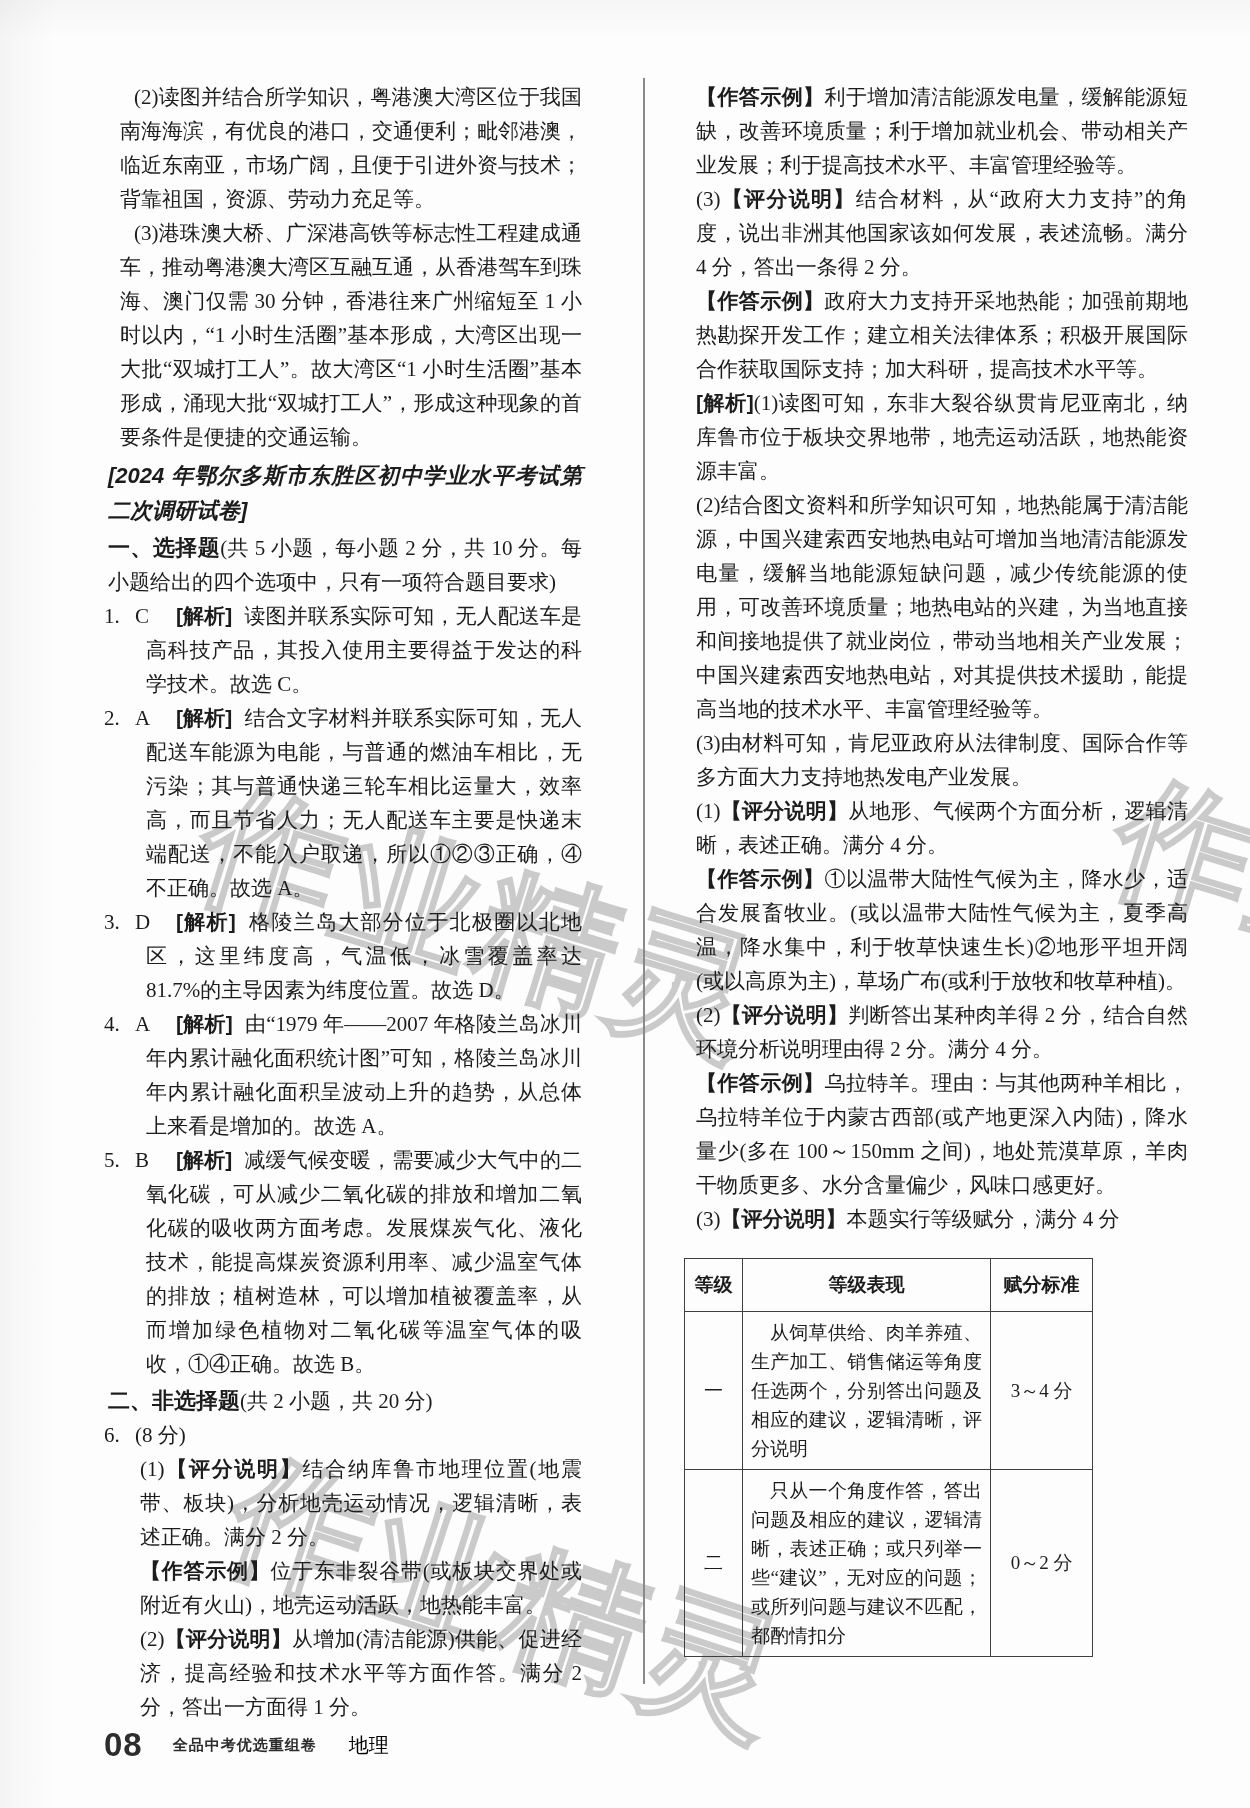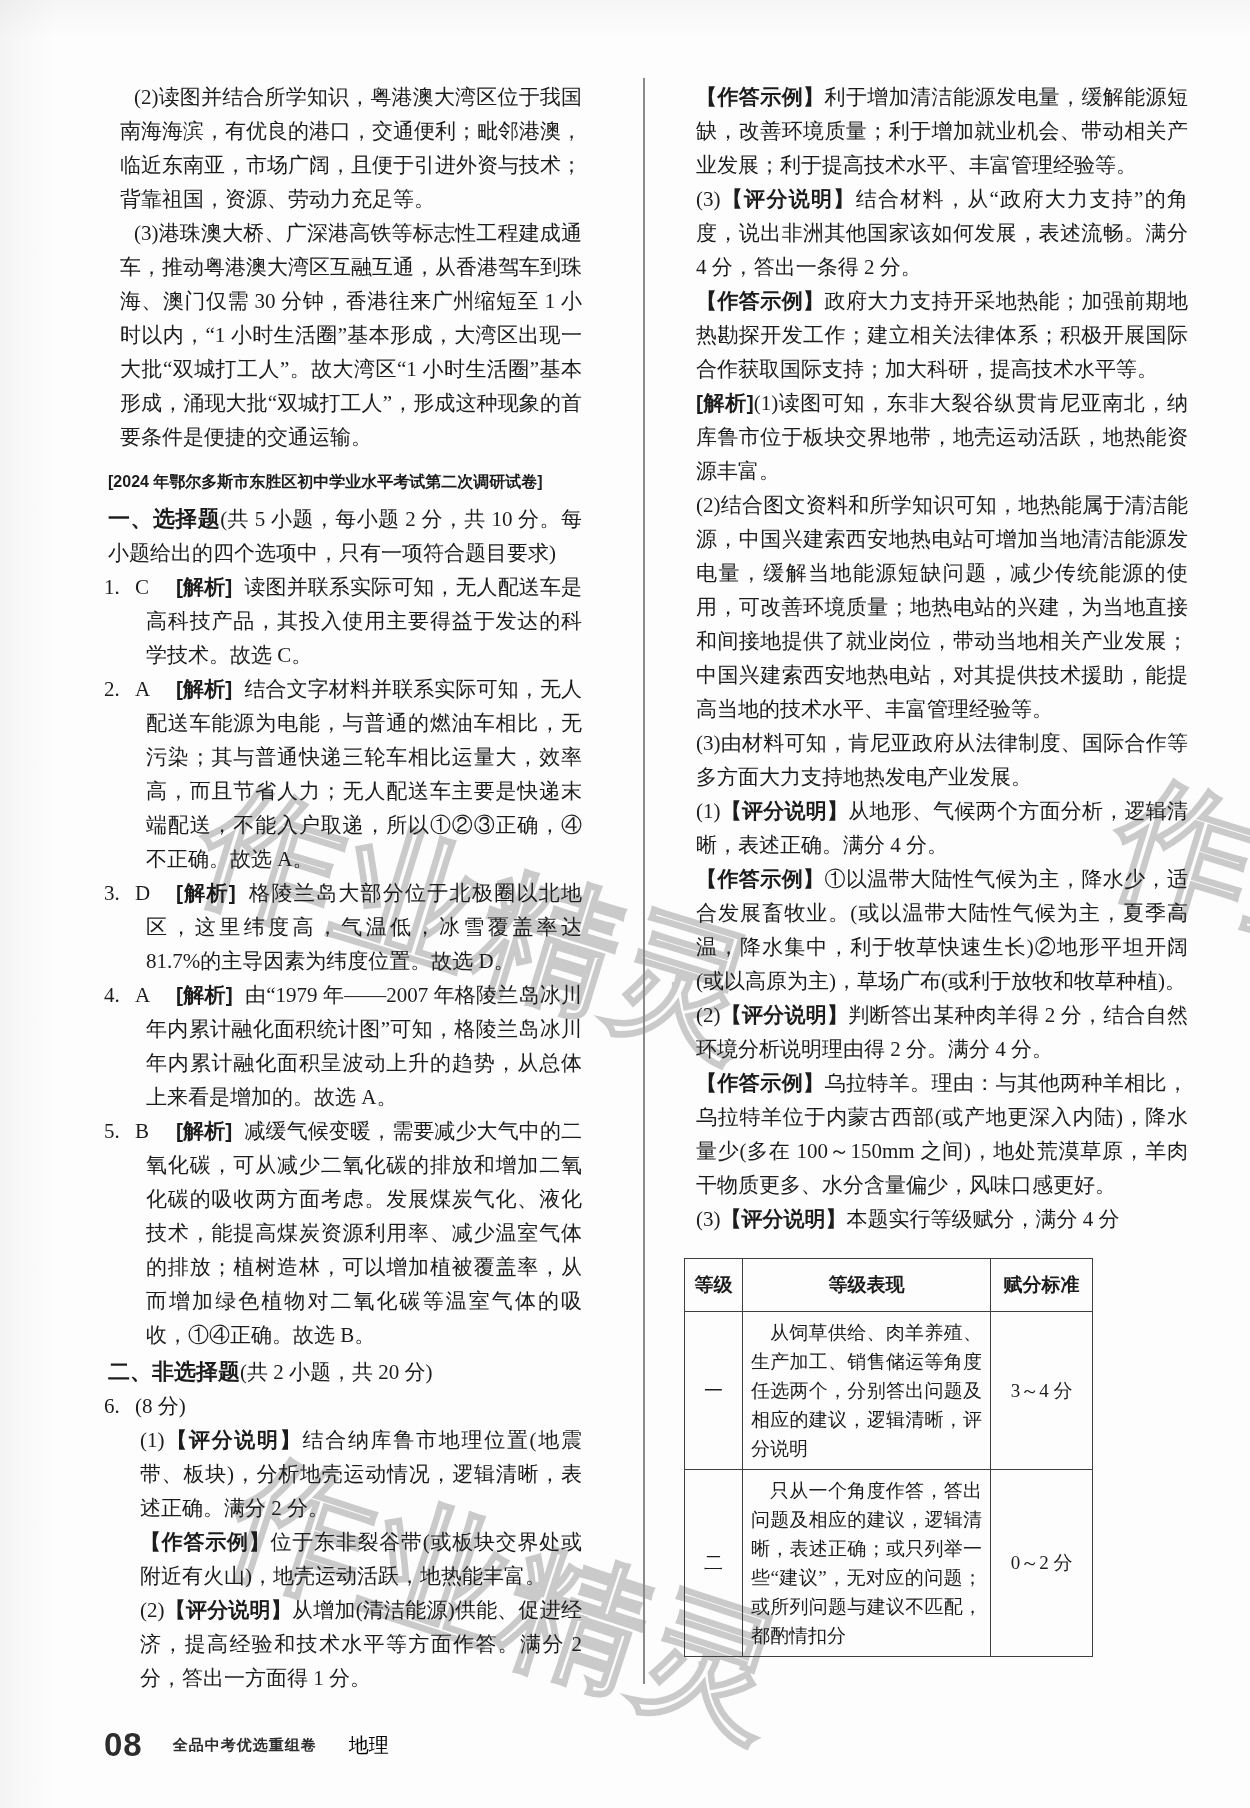--- a/index.html
+++ b/index.html
@@ -30,21 +30,21 @@
     background:#8a8a8a;
   }
 
   p{margin:0;text-align:justify;font-size:21px;line-height:34px;}
   .hei{font-family:"Liberation Sans","DejaVu Sans",sans-serif;font-weight:700;}
 
   
   p.base{padding-left:16px;text-indent:14px;}
   
   p.flush{padding-left:4px;}
-  #exam-header{margin-top:10px;font-size:16px;line-height:35px;}
+  #exam-header{margin-top:4px;font-size:22px;line-height:35px;font-style:italic;}
   .section-head{margin-top:3px;}
   .section-head .sec-title{font-size:22px;}
 
   
   p.item{padding-left:42px;text-indent:-42px;}
   p.item .num{display:inline-block;width:31px;text-indent:0;}
   p.item .ans{display:inline-block;width:41px;text-indent:0;}
   p.item .lab{margin-right:12px;}
 
   

